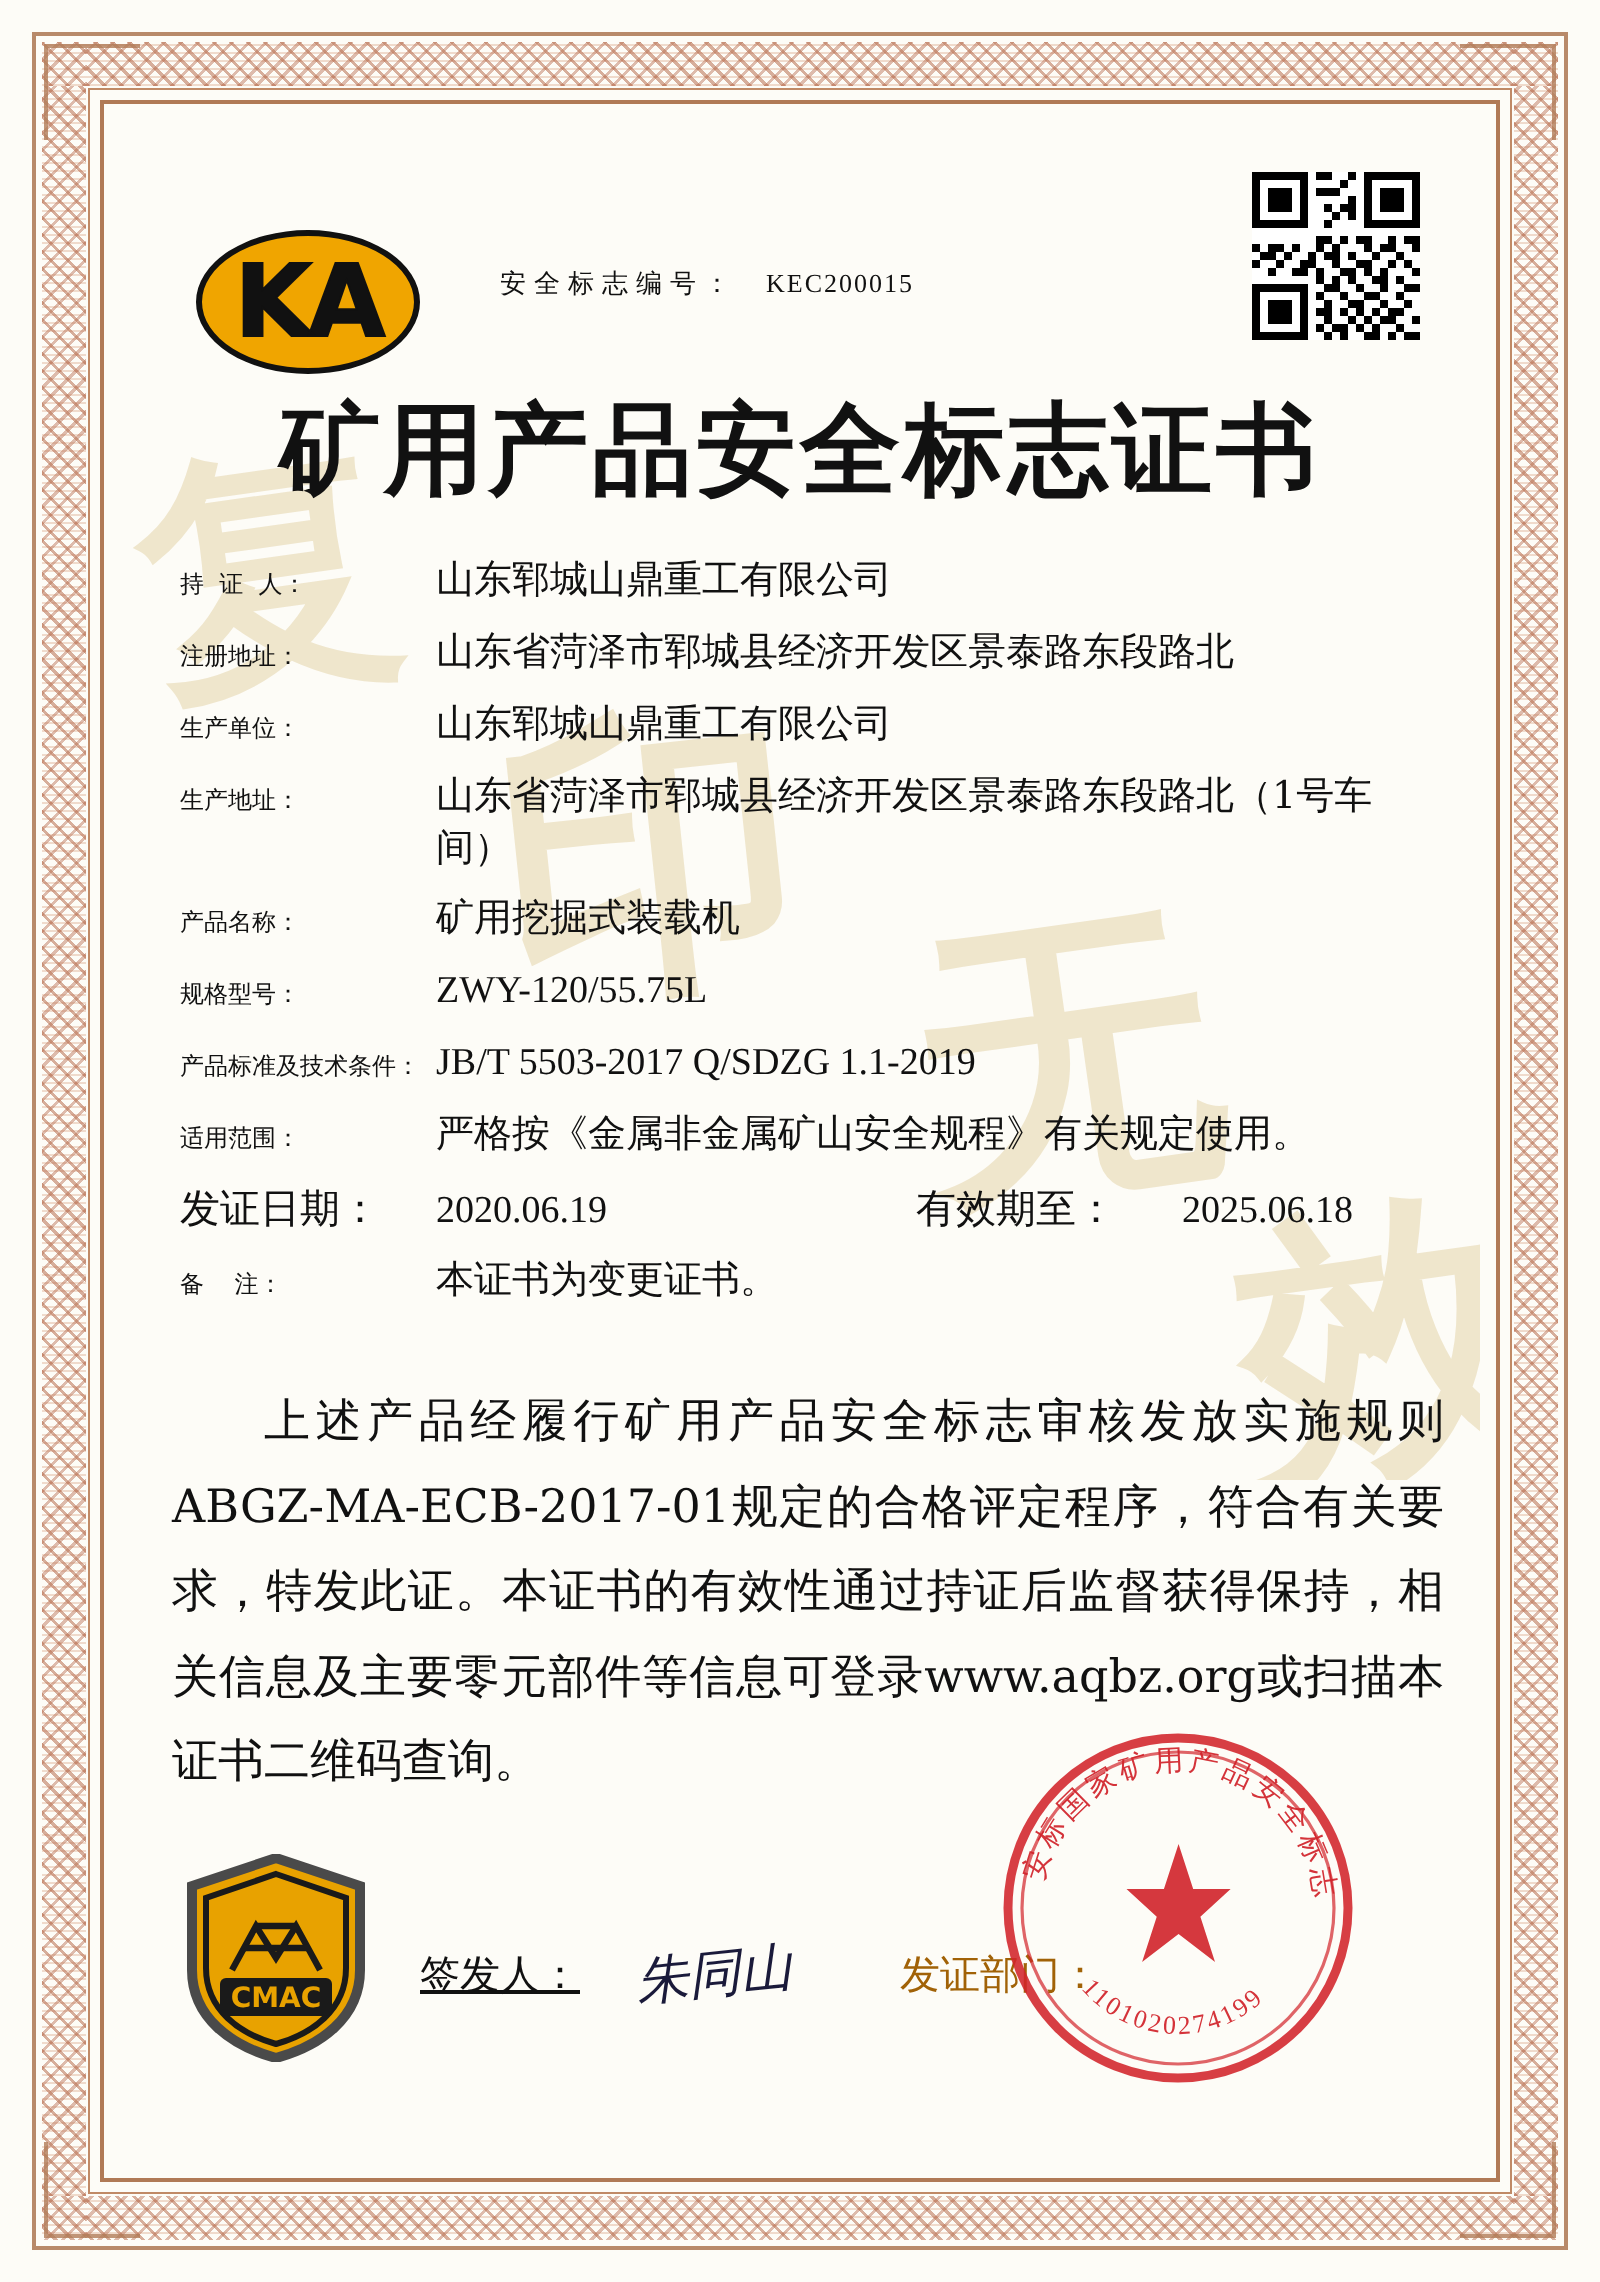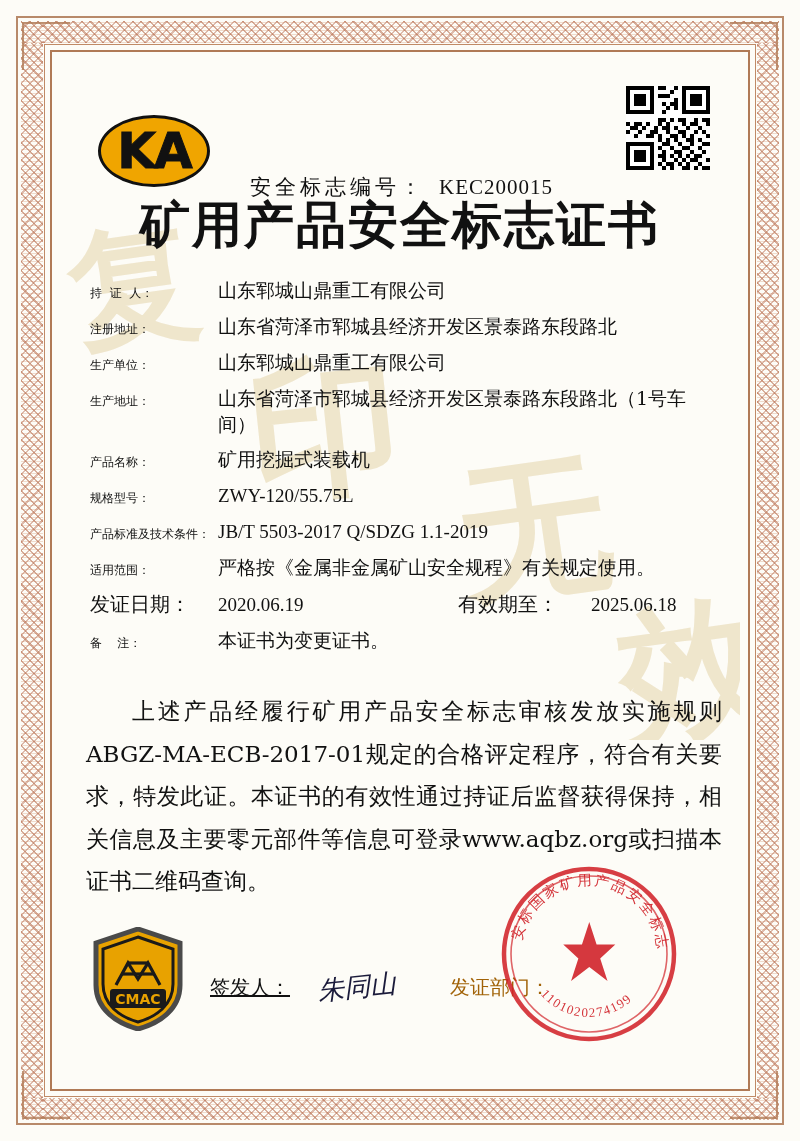--- a/index.html
+++ b/index.html
@@ -139,25 +139,24 @@
     right: 30px; top: 26px;
     width: 84px; height: 84px;
     background: #fff;
   }
   .qr svg { display: block; }
 
   
   .cert-no {
     position: absolute;
     left: 190px; top: 73px;
-    font-size: 21px;
+    font-size: 13px;
     color: #111;
     letter-spacing: 1px;
     font-family: "DejaVu Serif", serif;
-    margin-top: 40px;
   }
   .cert-no .label { letter-spacing: 4px; }
   .cert-no .value { margin-left: 14px; font-family: "Liberation Serif", serif; }
 
   
   .main-title {
     position: absolute;
     left: 0; right: 0; top: 132px;
     text-align: center;
     font-family: "DejaVu Serif", serif;

